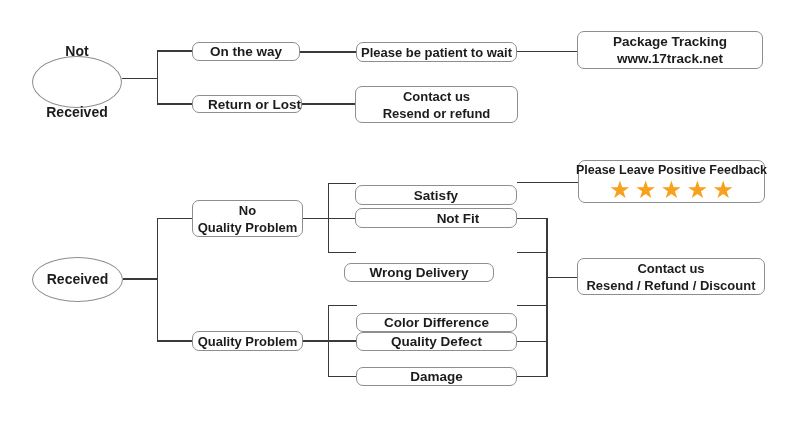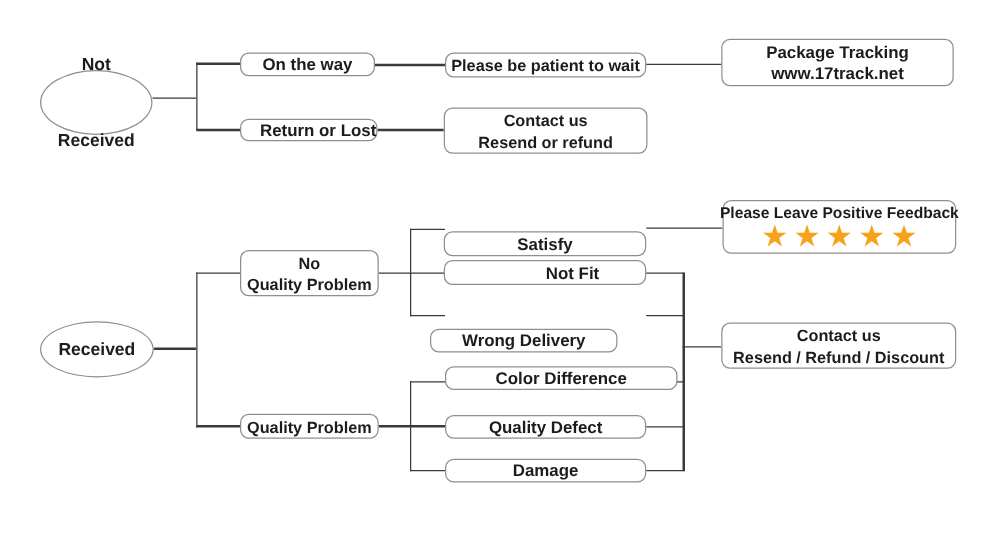--- a/index.html
+++ b/index.html
@@ -146,21 +146,21 @@
   </div>
 
   <div class="node box sm" style="left:355px; top:208px; width:162px; height:20px;padding-left:44px;">
     <span>Not Fit</span>
   </div>
 
   <div class="node box sm" style="left:344px; top:243px; width:150px; height:19px;margin-top:20px;">
     <span>Wrong Delivery</span>
   </div>
 
-  <div class="node box sm" style="left:356px; top:293px; width:186px; height:19px;">
+  <div class="node box sm" style="left:356px; top:313px; width:161px; height:19px;">
     <span>Color Difference</span>
   </div>
 
   <div class="node box sm" style="left:356px; top:332px; width:161px; height:19px;">
     <span>Quality Defect</span>
   </div>
 
   <div class="node box sm" style="left:356px; top:367px; width:161px; height:19px;">
     <span>Damage</span>
   </div>

